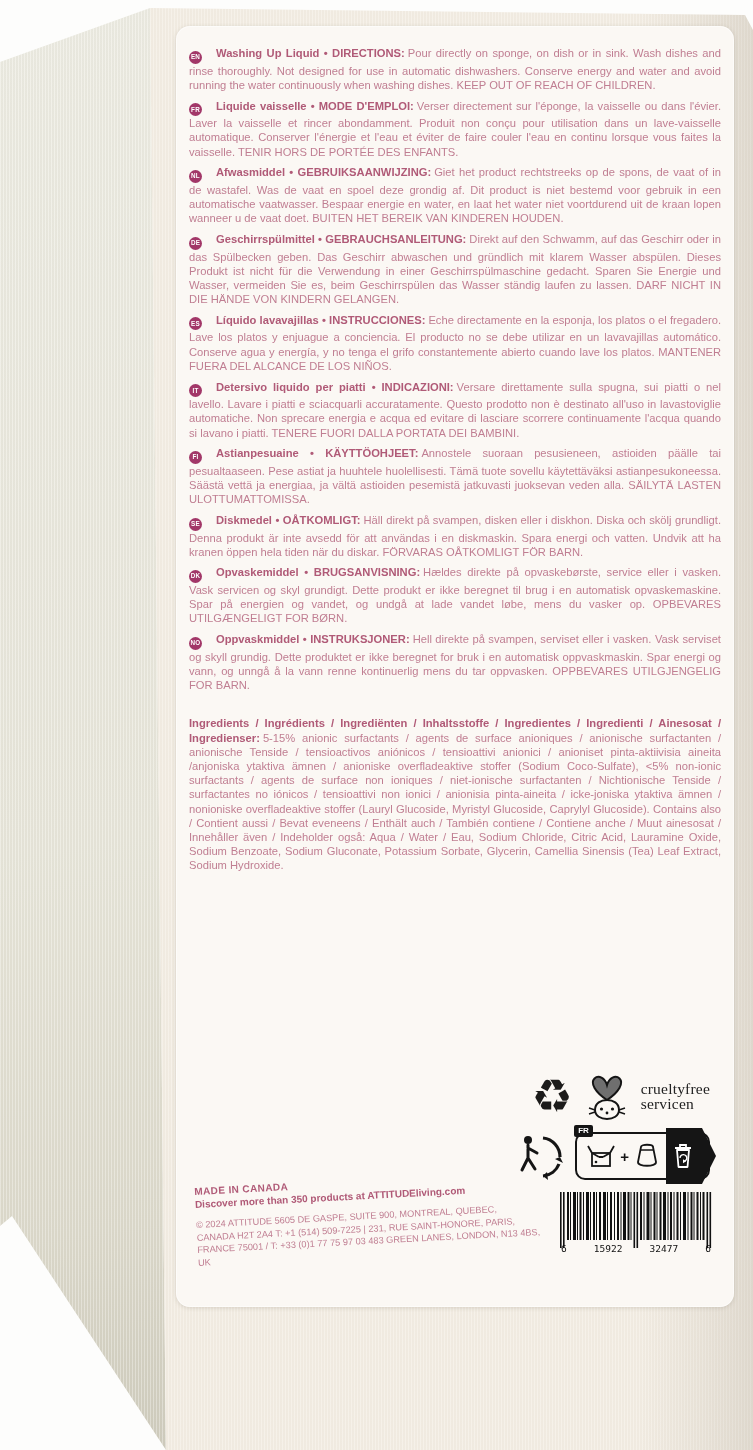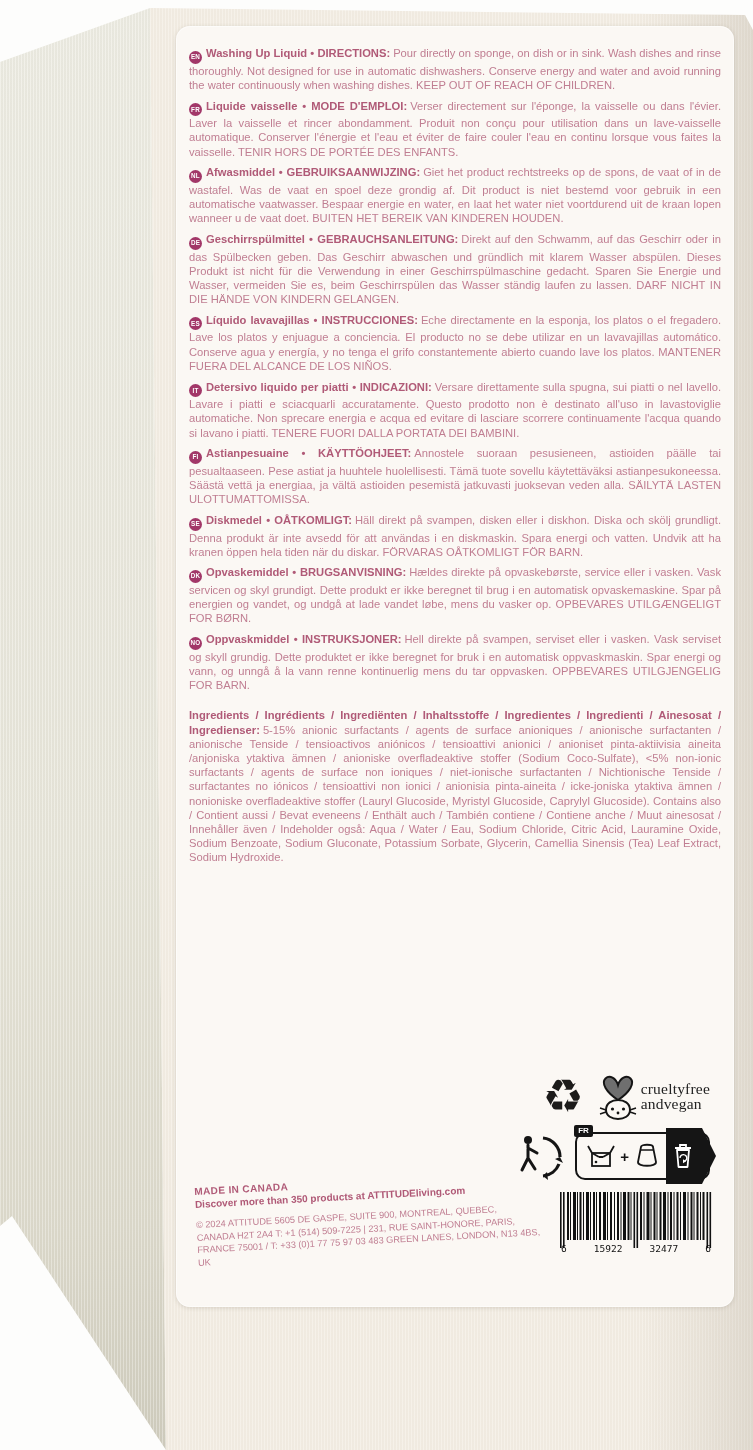--- a/index.html
+++ b/index.html
@@ -41,31 +41,31 @@
   p.direction{
     margin:0 0 6.5px 0;font-size:11.2px;line-height:14.2px;
     text-align:justify;color:var(--ink);
   }
   .lang-badge{
     display:inline-flex;align-items:center;justify-content:center;
     width:13px;height:13px;border-radius:50%;background:var(--badge);
     color:#fff;font-size:6.3px;font-weight:bold;letter-spacing:.2px;
     vertical-align:-2px;margin-right:4px;
   }
-  .dir-title{font-weight:bold;color:var(--ink-strong);padding-right:3px;}
+  .dir-title{font-weight:bold;color:var(--ink-strong);padding-right:3px;margin-left:10px;}
   .ingredients{
-    margin-top:16px;font-size:11.2px;line-height:14.2px;
+    margin-top:24px;font-size:11.2px;line-height:14.2px;
     text-align:justify;color:var(--ink);
   }
   .ingredients .ing-heading{font-weight:bold;color:var(--ink-strong);padding-right:3px;}
   
   .eco-icons{position:absolute;right:24px;top:1044px;width:230px;color:var(--black);}
   .eco-row{display:flex;justify-content:flex-end;align-items:center;gap:12px;}
   .recycle-glyph{font-size:46px;line-height:48px;color:var(--black);}
-  .cruelty{display:flex;align-items:center;gap:1px;}
+  .cruelty{display:flex;align-items:center;gap:12px;}
   .cruelty-text{
     font-family:"Liberation Serif", serif;font-size:15.5px;line-height:15px;
     color:#222;letter-spacing:.2px;
   }
   .sorting-row{margin-top:10px;}
   .sorting-pill{
     position:relative;display:flex;align-items:center;gap:5px;
     border:2.5px solid #151515;border-radius:10px;height:44px;
     padding:0 48px 0 10px;background:transparent;
   }
@@ -152,21 +152,21 @@
           <svg width="44" height="52" viewBox="0 0 44 52">
             <path d="M22 30 C10 22 5 13 9.5 8.5 C13.5 4.5 20 8 22 15 C24 8 30.5 4.5 34.5 8.5 C39 13 34 22 22 30 Z" fill="#6f6f6f" stroke="#151515" stroke-width="2"></path>
             <path d="M10 40 C10 33 16 30 22 30 C28 30 34 33 34 40 C34 46 28 49 22 49 C16 49 10 46 10 40 Z" fill="none" stroke="#151515" stroke-width="2"></path>
             <circle cx="16.5" cy="39" r="1.6" fill="#151515"></circle>
             <circle cx="27.5" cy="39" r="1.6" fill="#151515"></circle>
             <circle cx="22" cy="43" r="1.4" fill="#151515"></circle>
             <path d="M4 38 L10 40 M4 44 L10 42 M40 38 L34 40 M40 44 L34 42" stroke="#151515" stroke-width="1.4"></path>
           </svg>
           <div class="cruelty-text">
             <div>crueltyfree</div>
-            <div>andvegan</div>
+            <div>servicen</div>
           </div>
         </div>
       </div>
 
       <div class="eco-row sorting-row">
         <svg width="46" height="48" viewBox="0 0 46 48">
           <circle cx="11" cy="8" r="4" fill="#151515"></circle>
           <path d="M11 13 L11 26 M11 16 L20 21 M11 26 L5 38 M11 26 L18 37" stroke="#151515" stroke-width="3" stroke-linecap="round" fill="none"></path>
           <path d="M26 6 A19 19 0 0 1 43 25" stroke="#151515" stroke-width="3.2" fill="none"></path>
           <path d="M42 32 A19 19 0 0 1 26 44" stroke="#151515" stroke-width="3.2" fill="none"></path>

